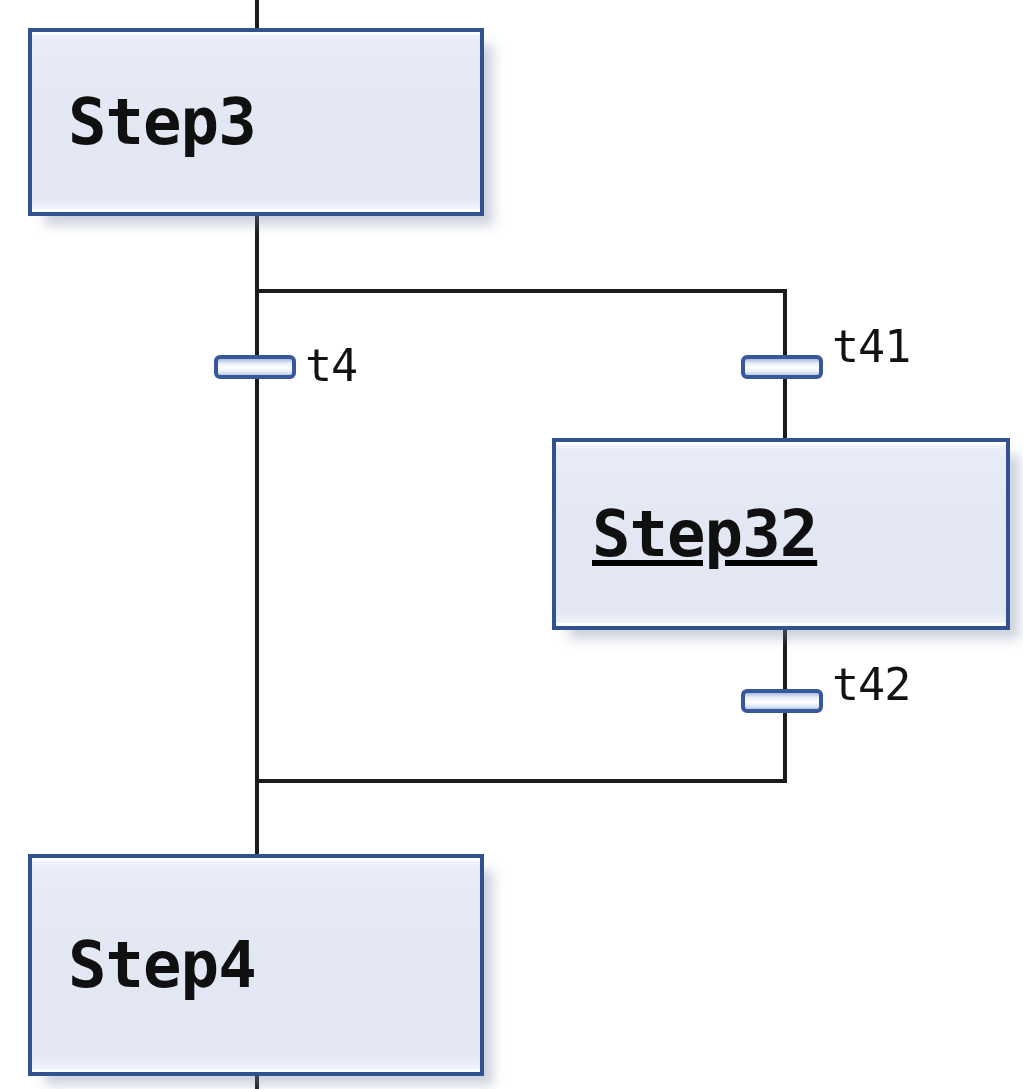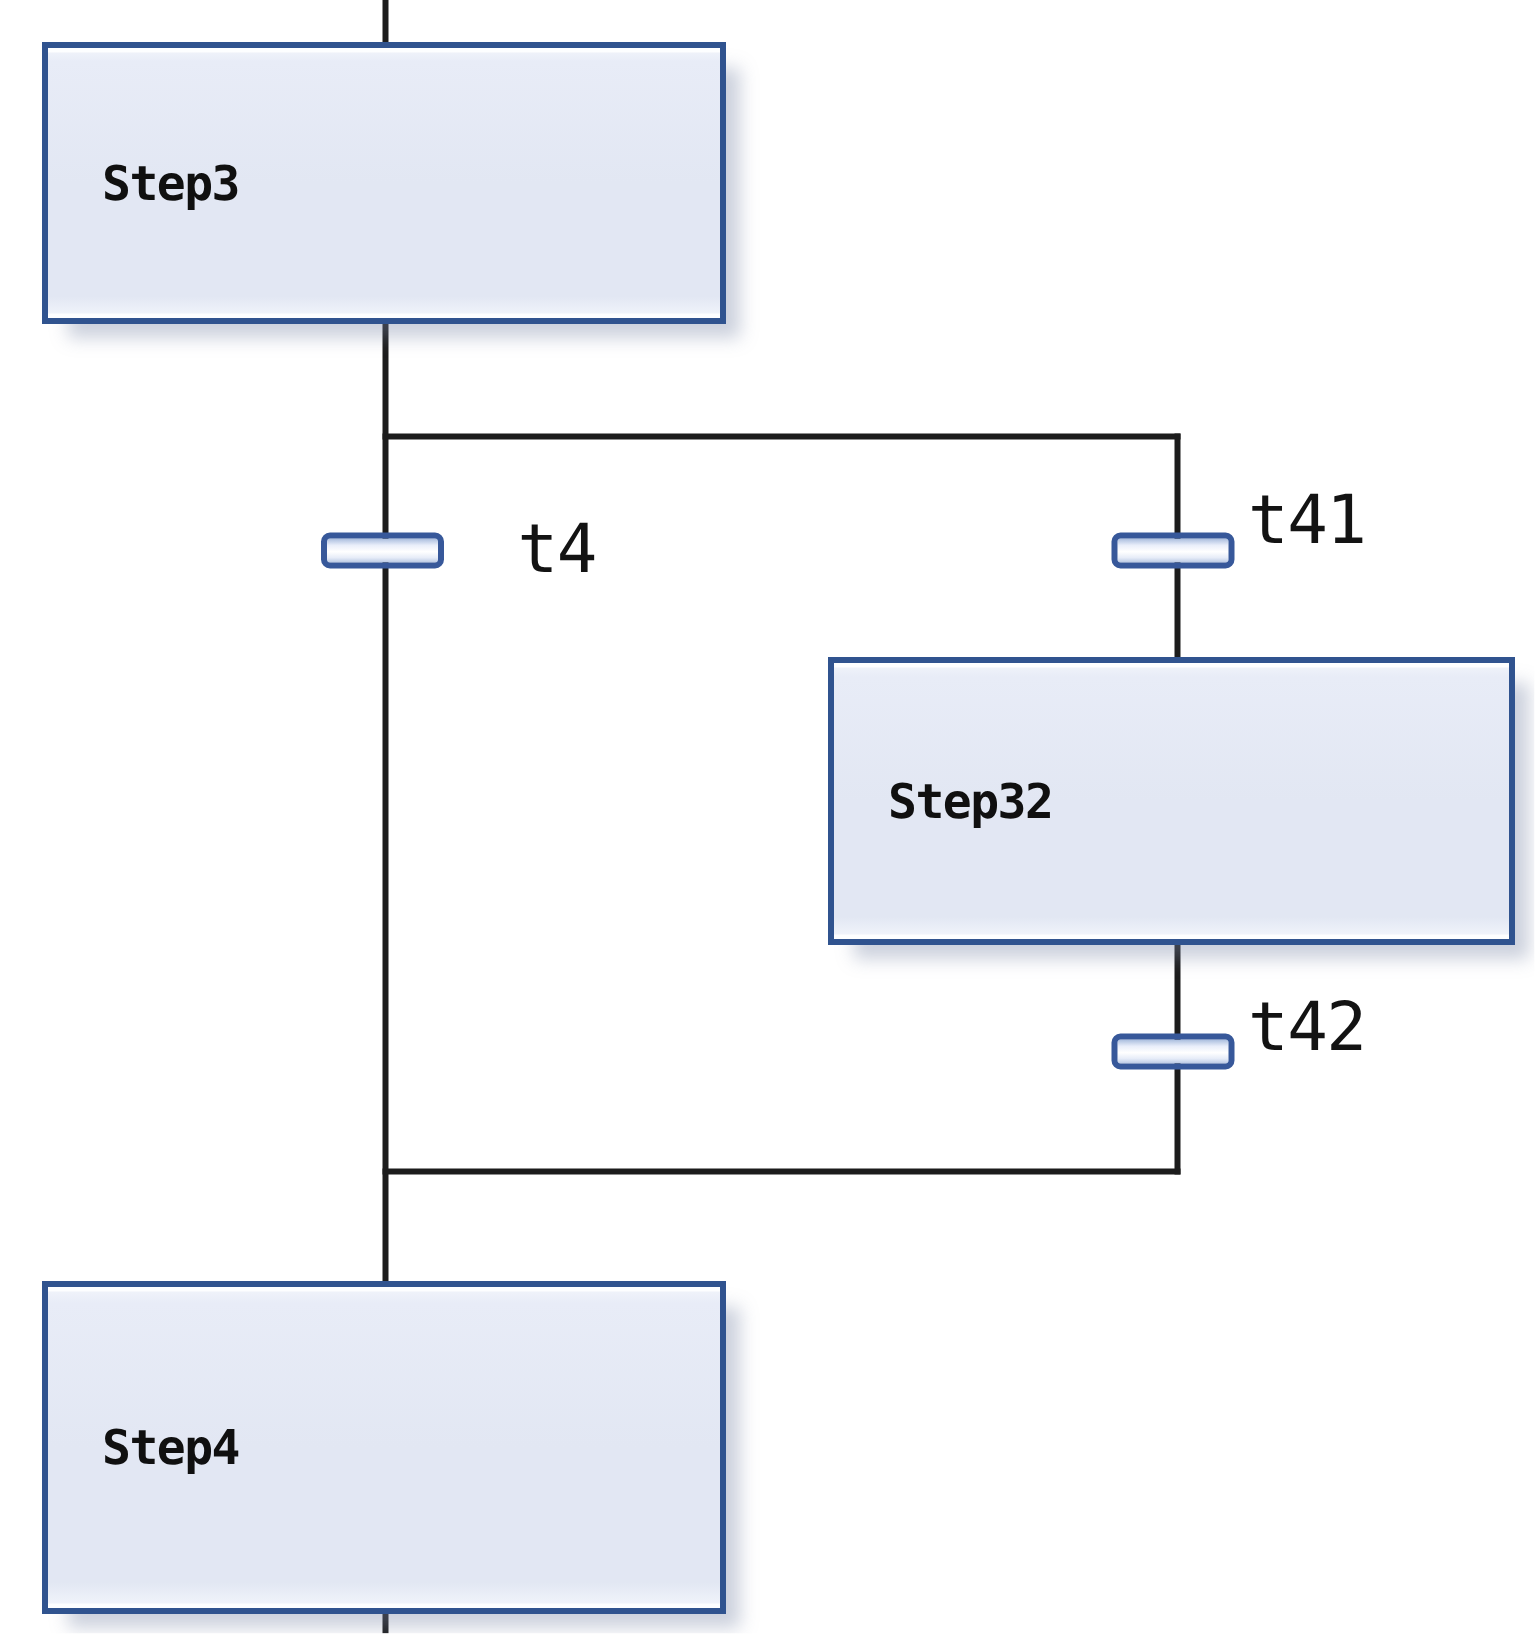--- a/index.html
+++ b/index.html
@@ -58,21 +58,21 @@
     position: absolute;
     left: 0; right: 0; bottom: 0;
     height: 3px;
     background: #ffffff;
     opacity: 0.85;
     pointer-events: none;
   }
   .step-label {
     font-family: "DejaVu Sans Mono", monospace;
     font-weight: bold;
-    font-size: 32px;
+    font-size: 64px;
     color: #101010;
     letter-spacing: -1px;
     padding-left: 36px;
     white-space: nowrap;
     line-height: 1;
   }
 
   
   .transition {
     position: absolute;
@@ -116,35 +116,35 @@
       <div class="link-v" style="left: 783px; top: 628px; height: 155px;"></div>
       <div class="link-v" style="left: 255px; top: 1044px; height: 45px;"></div>
     </div>
 
   <div class="step-box" style="left: 28px; top: 28px; width: 456px; height: 188px;">
     <div class="step-inner-highlight"></div>
     <div class="step-inner-highlight-bottom"></div>
     <span class="step-label">Step3</span>
   </div>
 
-  <div class="step-box" style="left: 552px; top: 438px; width: 458px; height: 192px;">
+  <div class="step-box" style="left: 552px; top: 438px; width: 458px; height: 192px; text-decoration: underline;">
     <div class="step-inner-highlight"></div>
     <div class="step-inner-highlight-bottom"></div>
     <span class="step-label">Step32</span>
   </div>
 
   <div class="step-box" style="left: 28px; top: 854px; width: 456px; height: 222px;">
     <div class="step-inner-highlight"></div>
     <div class="step-inner-highlight-bottom"></div>
     <span class="step-label">Step4</span>
   </div>
 
   <div class="transition">
     <div class="transition-bar" style="left: 214px; top: 355px;"></div>
-    <span class="transition-label" style="left: 305px; top: 343px; margin-left: 40px;">t4</span>
+    <span class="transition-label" style="left: 305px; top: 343px;">t4</span>
   </div>
 
   <div class="transition">
     <div class="transition-bar" style="left: 741px; top: 355px;"></div>
     <span class="transition-label" style="left: 832px; top: 324px;">t41</span>
   </div>
 
   <div class="transition">
     <div class="transition-bar" style="left: 741px; top: 689px;"></div>
     <span class="transition-label" style="left: 832px; top: 662px;">t42</span>

